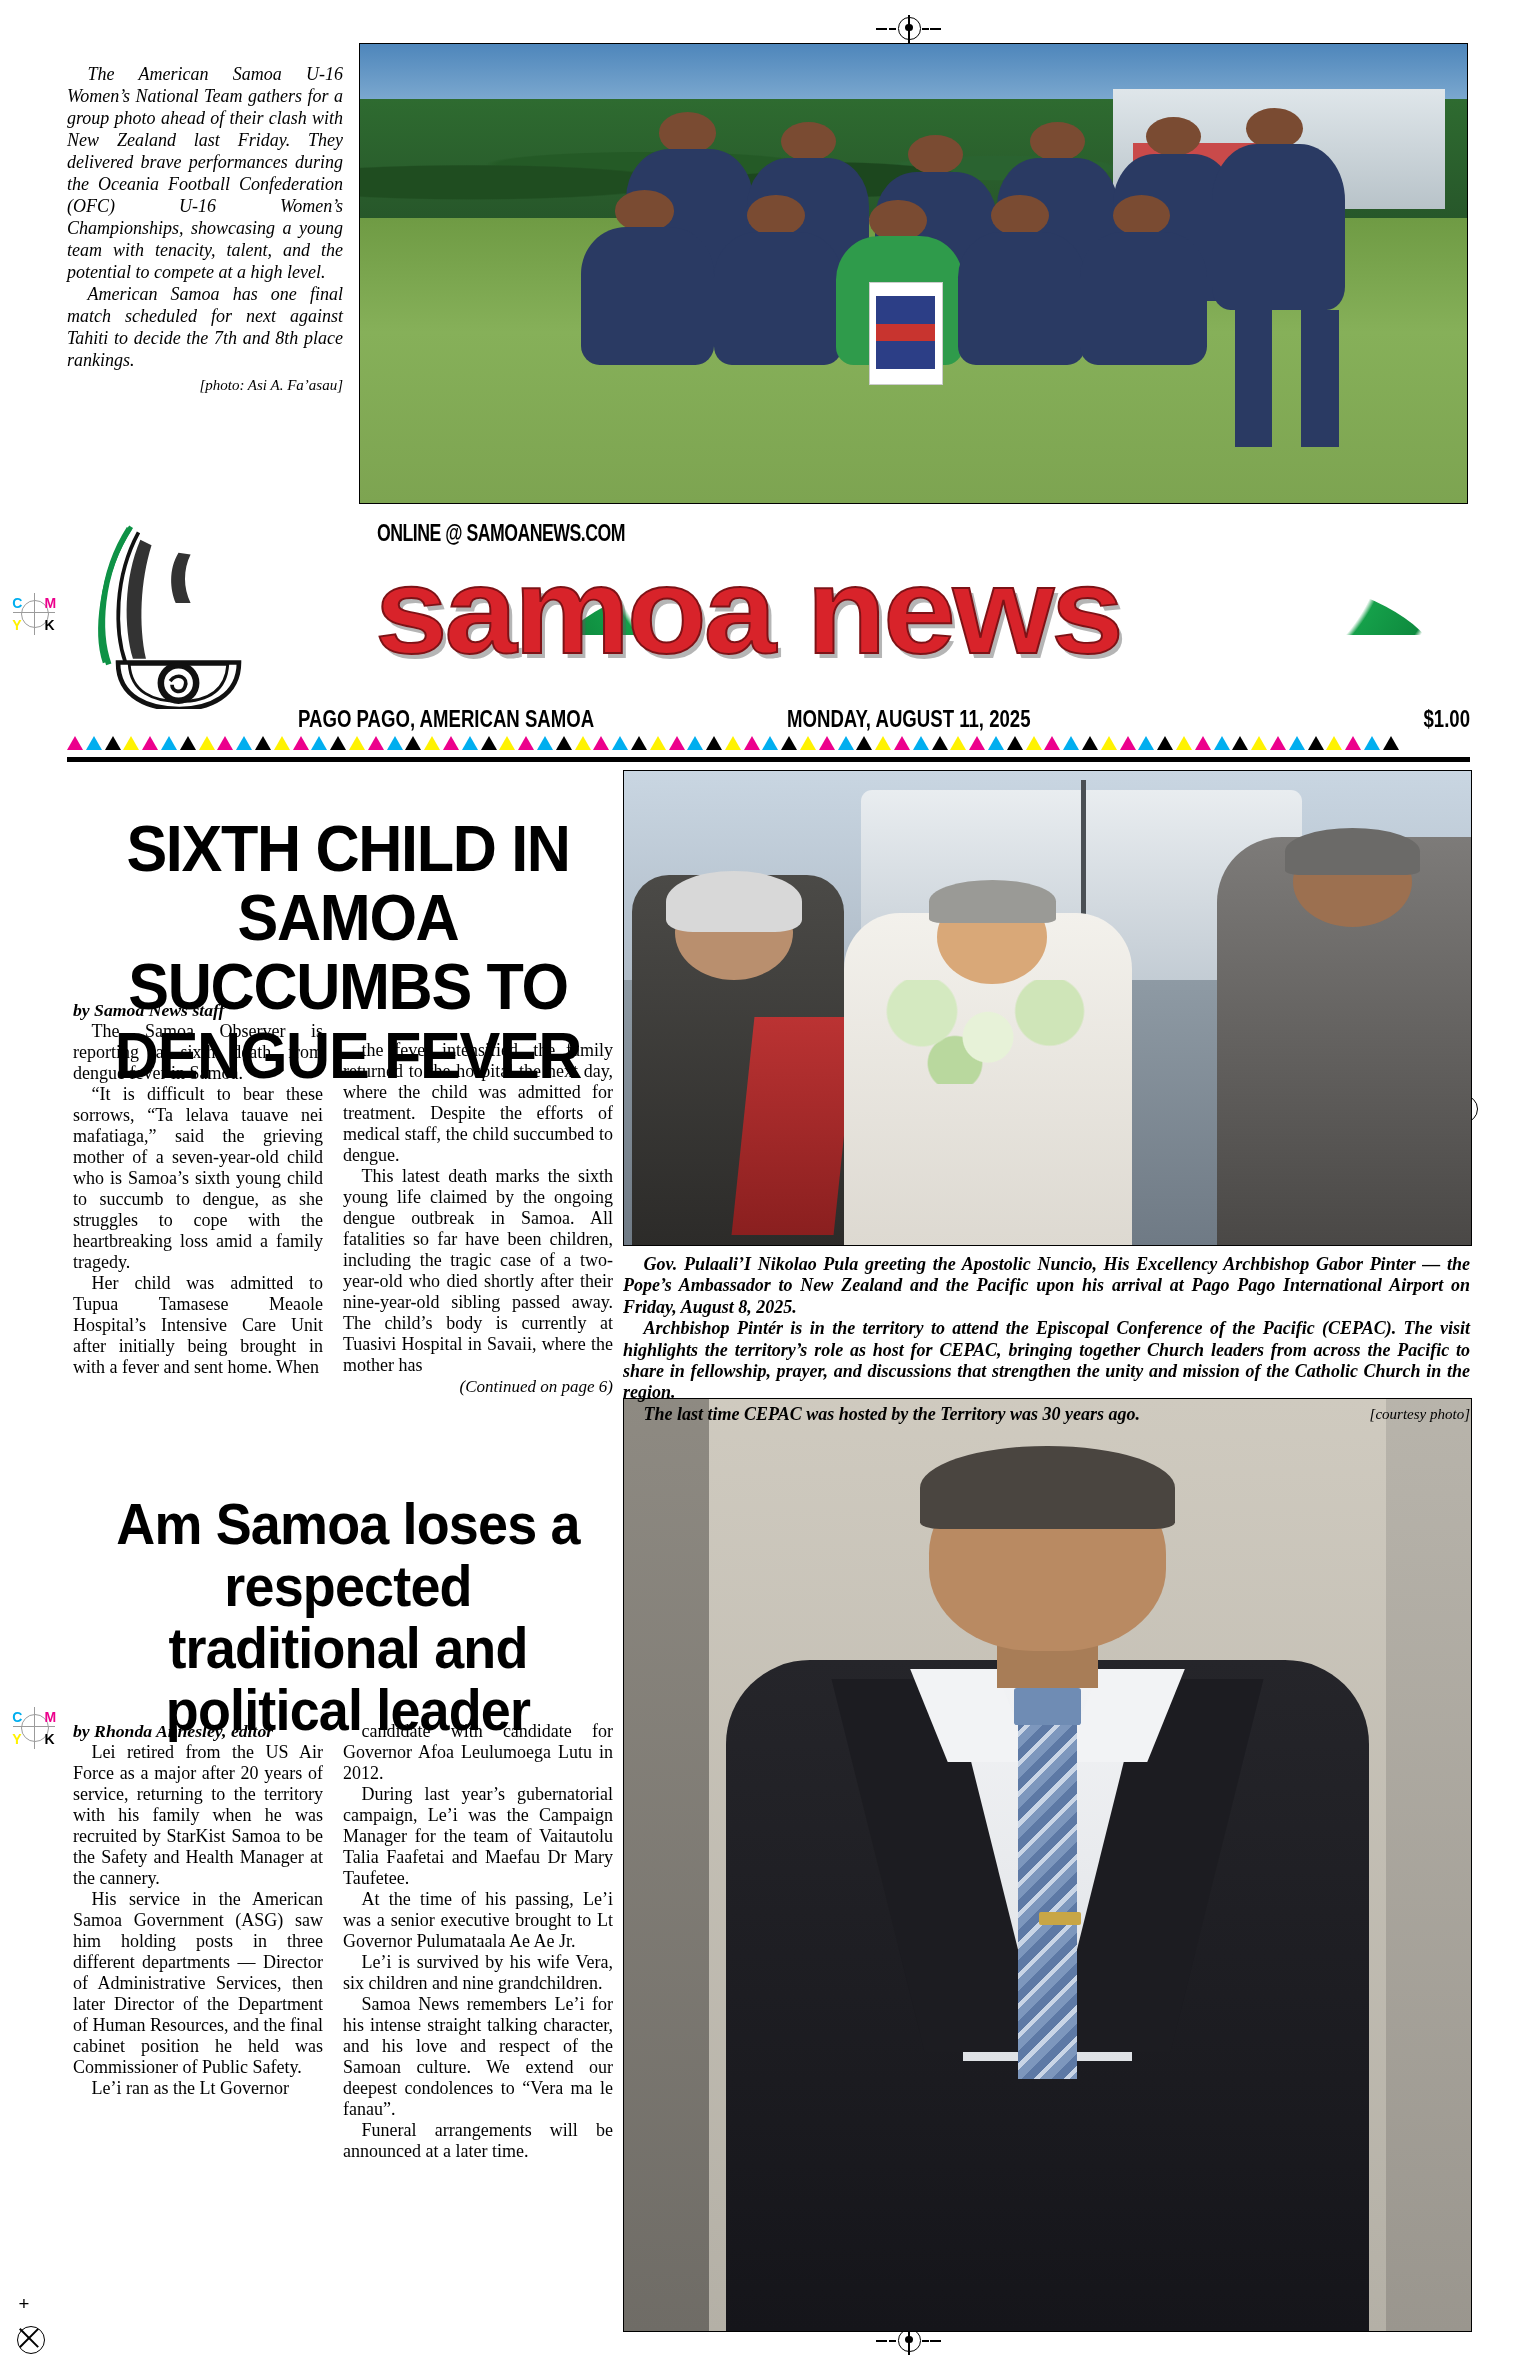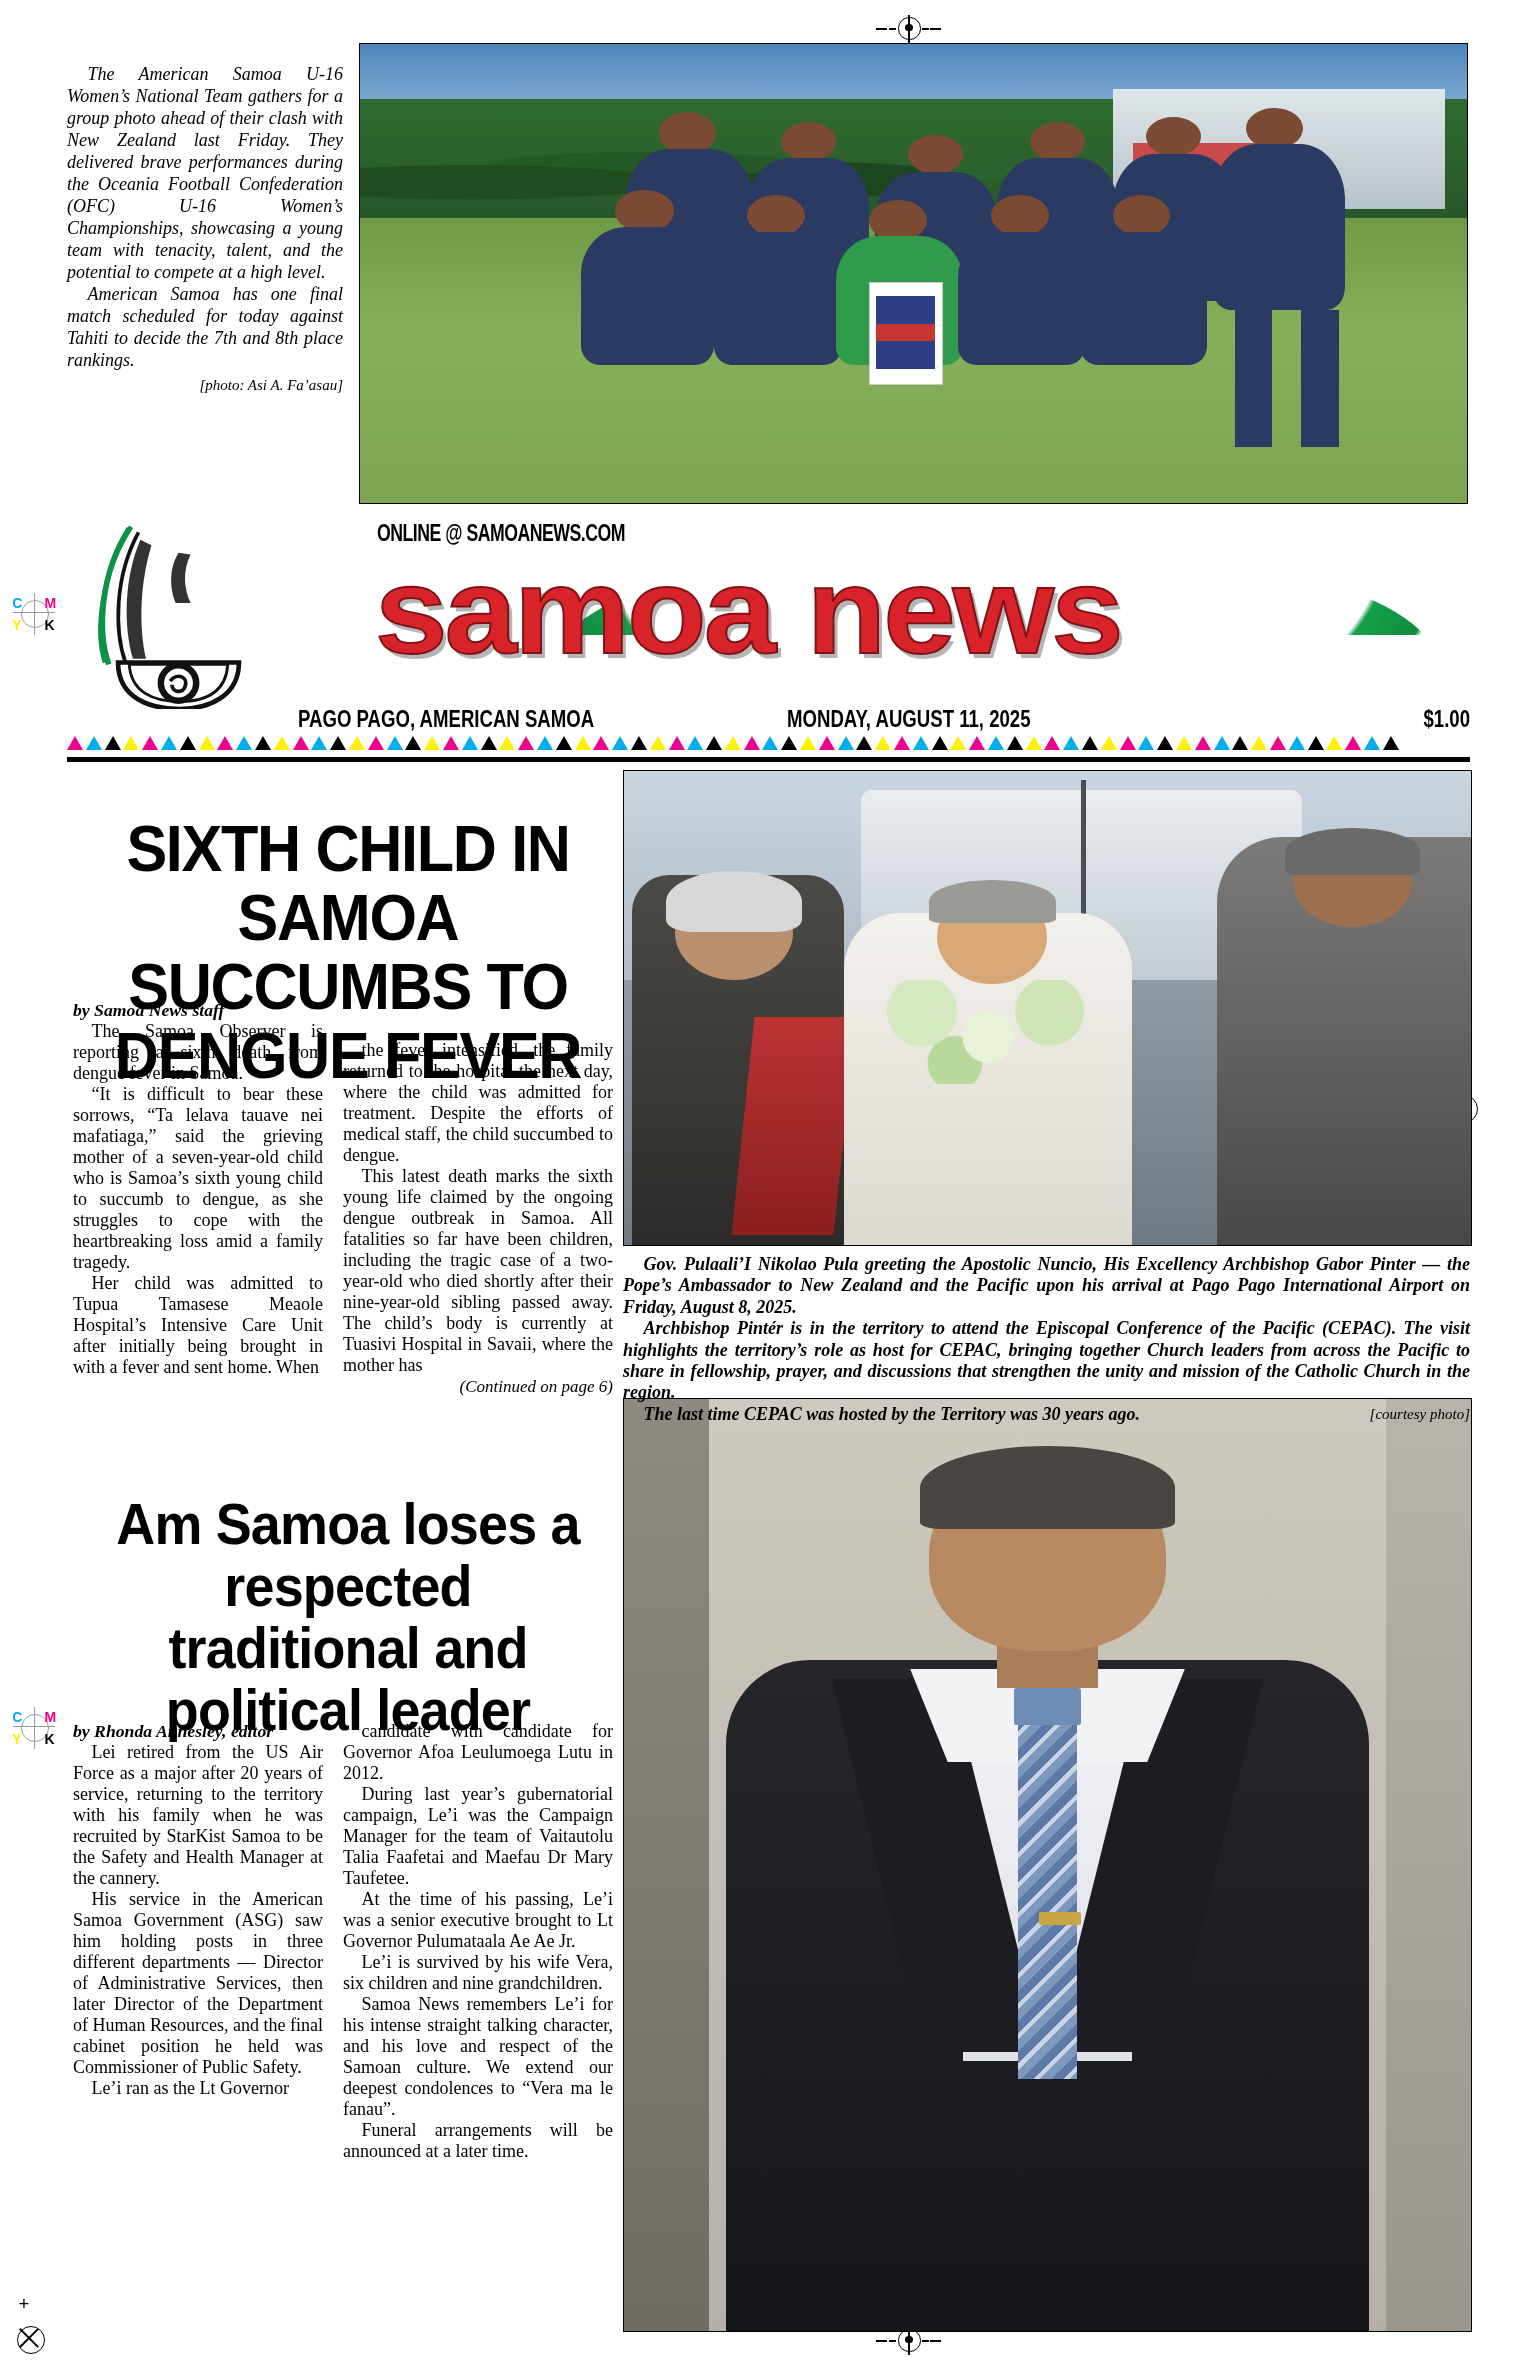--- a/index.html
+++ b/index.html
@@ -235,21 +235,21 @@
       <div class="g"></div>
     <div class="lc">C</div>
     <div class="lm">M</div>
     <div class="ly">Y</div>
     <div class="lk">K</div>
   </div>
 
   <div class="teaser">
     <div class="teaser-cap">
       <p>The American Samoa U-16 Women’s National Team gathers for a group photo ahead of their clash with New Zealand last Friday. They delivered brave performances during the Oceania Football Confederation (OFC) U-16 Women’s Championships, showcasing a young team with tenacity, talent, and the potential to compete at a high level.</p>
-      <p>American Samoa has one final match scheduled for today against Tahiti to decide the 7th and 8th place rankings.</p>
+      <p>American Samoa has one final match scheduled for next against Tahiti to decide the 7th and 8th place rankings.</p>
       <p class="credit">[photo: Asi A. Fa’asau]</p>
     </div>
 
     <div class="teaser-photo">
       <div class="sky"></div>
       <div class="trees"></div>
       <div class="bldg"></div>
       <div class="grass"></div>
 
       <div class="plh" style="left:27%;top:15%;width:5.2%;height:9%;"></div>

